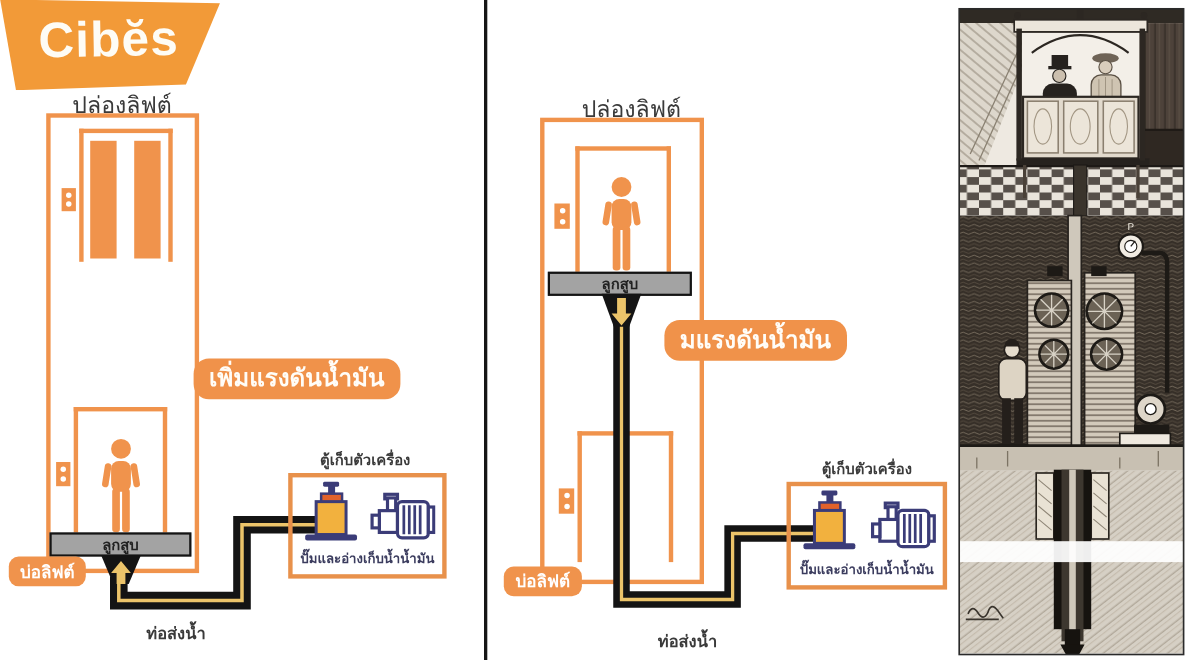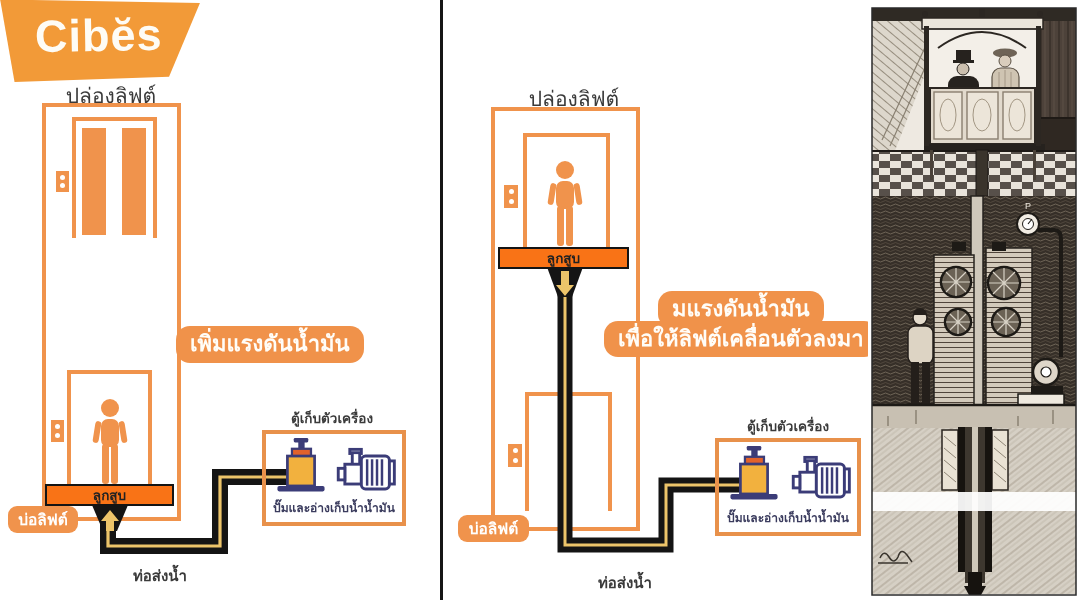--- a/index.html
+++ b/index.html
@@ -20,21 +20,21 @@
   .shaft-lbl{font-size:21px;font-weight:400;}
   .small-lbl{font-size:13.5px;font-weight:600;}
   
   .shaft{position:absolute;border:4px solid #F0934C;background:transparent;}
   .doorframe{position:absolute;border:4px solid #F0934C;border-bottom:none;background:#fff;}
   .door-slab{position:absolute;background:#F0934C;}
   .callpanel{position:absolute;background:#F0934C;display:flex;flex-direction:column;align-items:center;justify-content:space-evenly;}
   .callpanel i{width:5px;height:5px;border-radius:50%;background:#fff;}
   
   .bar{
-    position:absolute;background:#f97316;border:2.5px solid #141414;
+    position:absolute;background:#a3a3a3;border:2.5px solid #141414;
     display:flex;align-items:center;justify-content:center;
     color:#222;font-size:13.5px;font-weight:600;
   }
   
   .pit{
     position:absolute;background:#F0934C;color:#fff;border-radius:9px;
     display:flex;align-items:center;justify-content:center;font-size:15.5px;font-weight:600;
   }
   .bubble{position:absolute;display:flex;flex-direction:column;align-items:center;}
   .bubble .line{
@@ -185,21 +185,20 @@
       </g>
     </svg>
     <div class="cab-caption">ปั๊มและอ่างเก็บน้ำน้ำมัน</div>
   </div>
 
   <div class="bubble" style="left:176px;top:326px;">
     <div class="line">เพิ่มแรงดันน้ำมัน</div>
   </div>
   <div class="bubble" style="left:604px;top:291px;">
     <div class="line">มแรงดันน้ำมัน</div>
-    <div class="line">เพื่อให้ลิฟต์เคลื่อนตัวลงมา</div>
   </div>
 
   <div class="pit" style="left:8px;top:506px;width:70px;height:27px;">บ่อลิฟต์</div>
   <div class="pit" style="left:458px;top:515px;width:71px;height:27px;">บ่อลิฟต์</div>
 
   <div class="lbl" style="left:110px;top:564px;width:100px;font-size:15px;font-weight:600;">ท่อส่งน้ำ</div>
   <div class="lbl" style="left:575px;top:571px;width:100px;font-size:15px;font-weight:600;">ท่อส่งน้ำ</div>
 
   <div class="divider"></div>
   <div class="logo">

